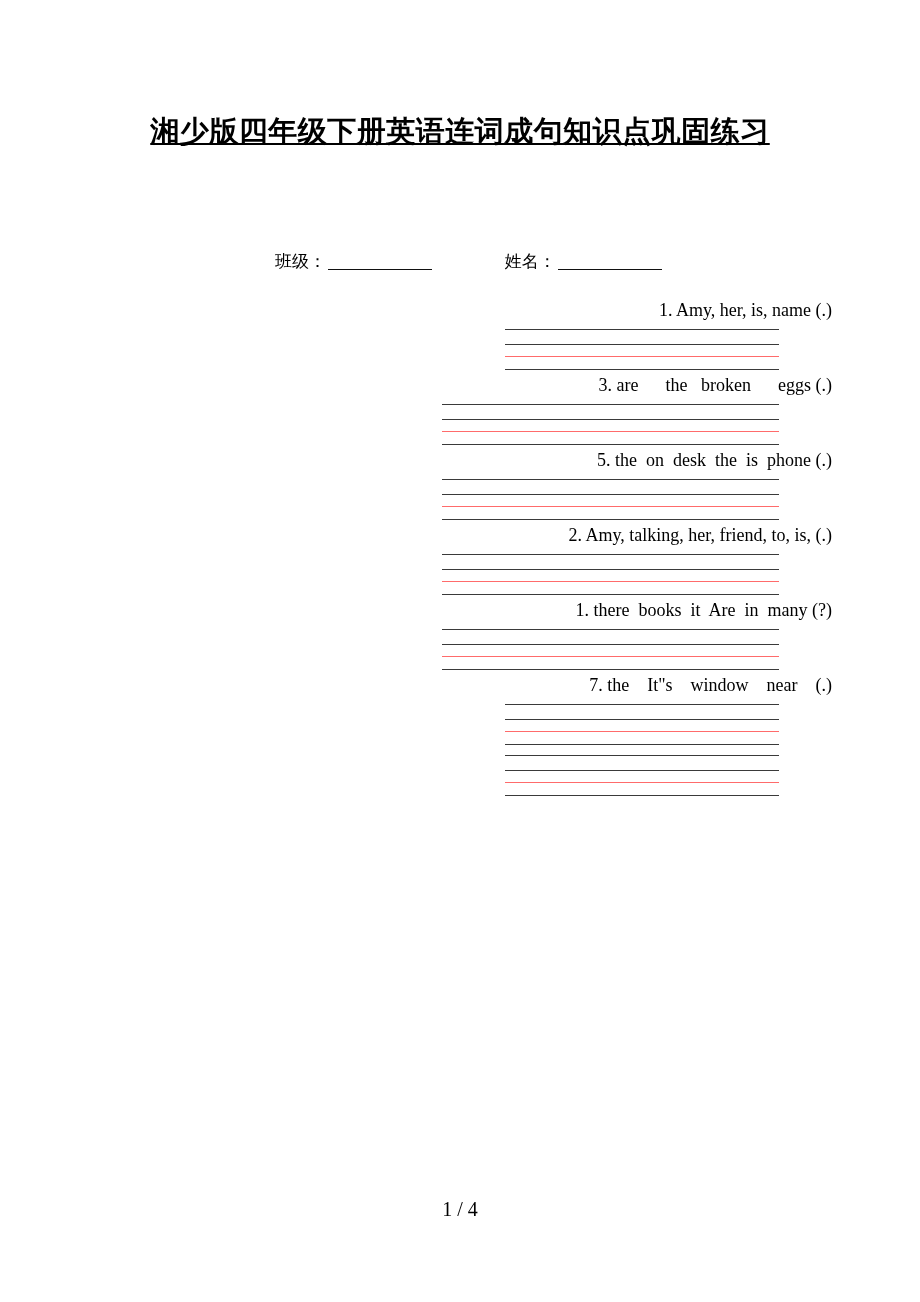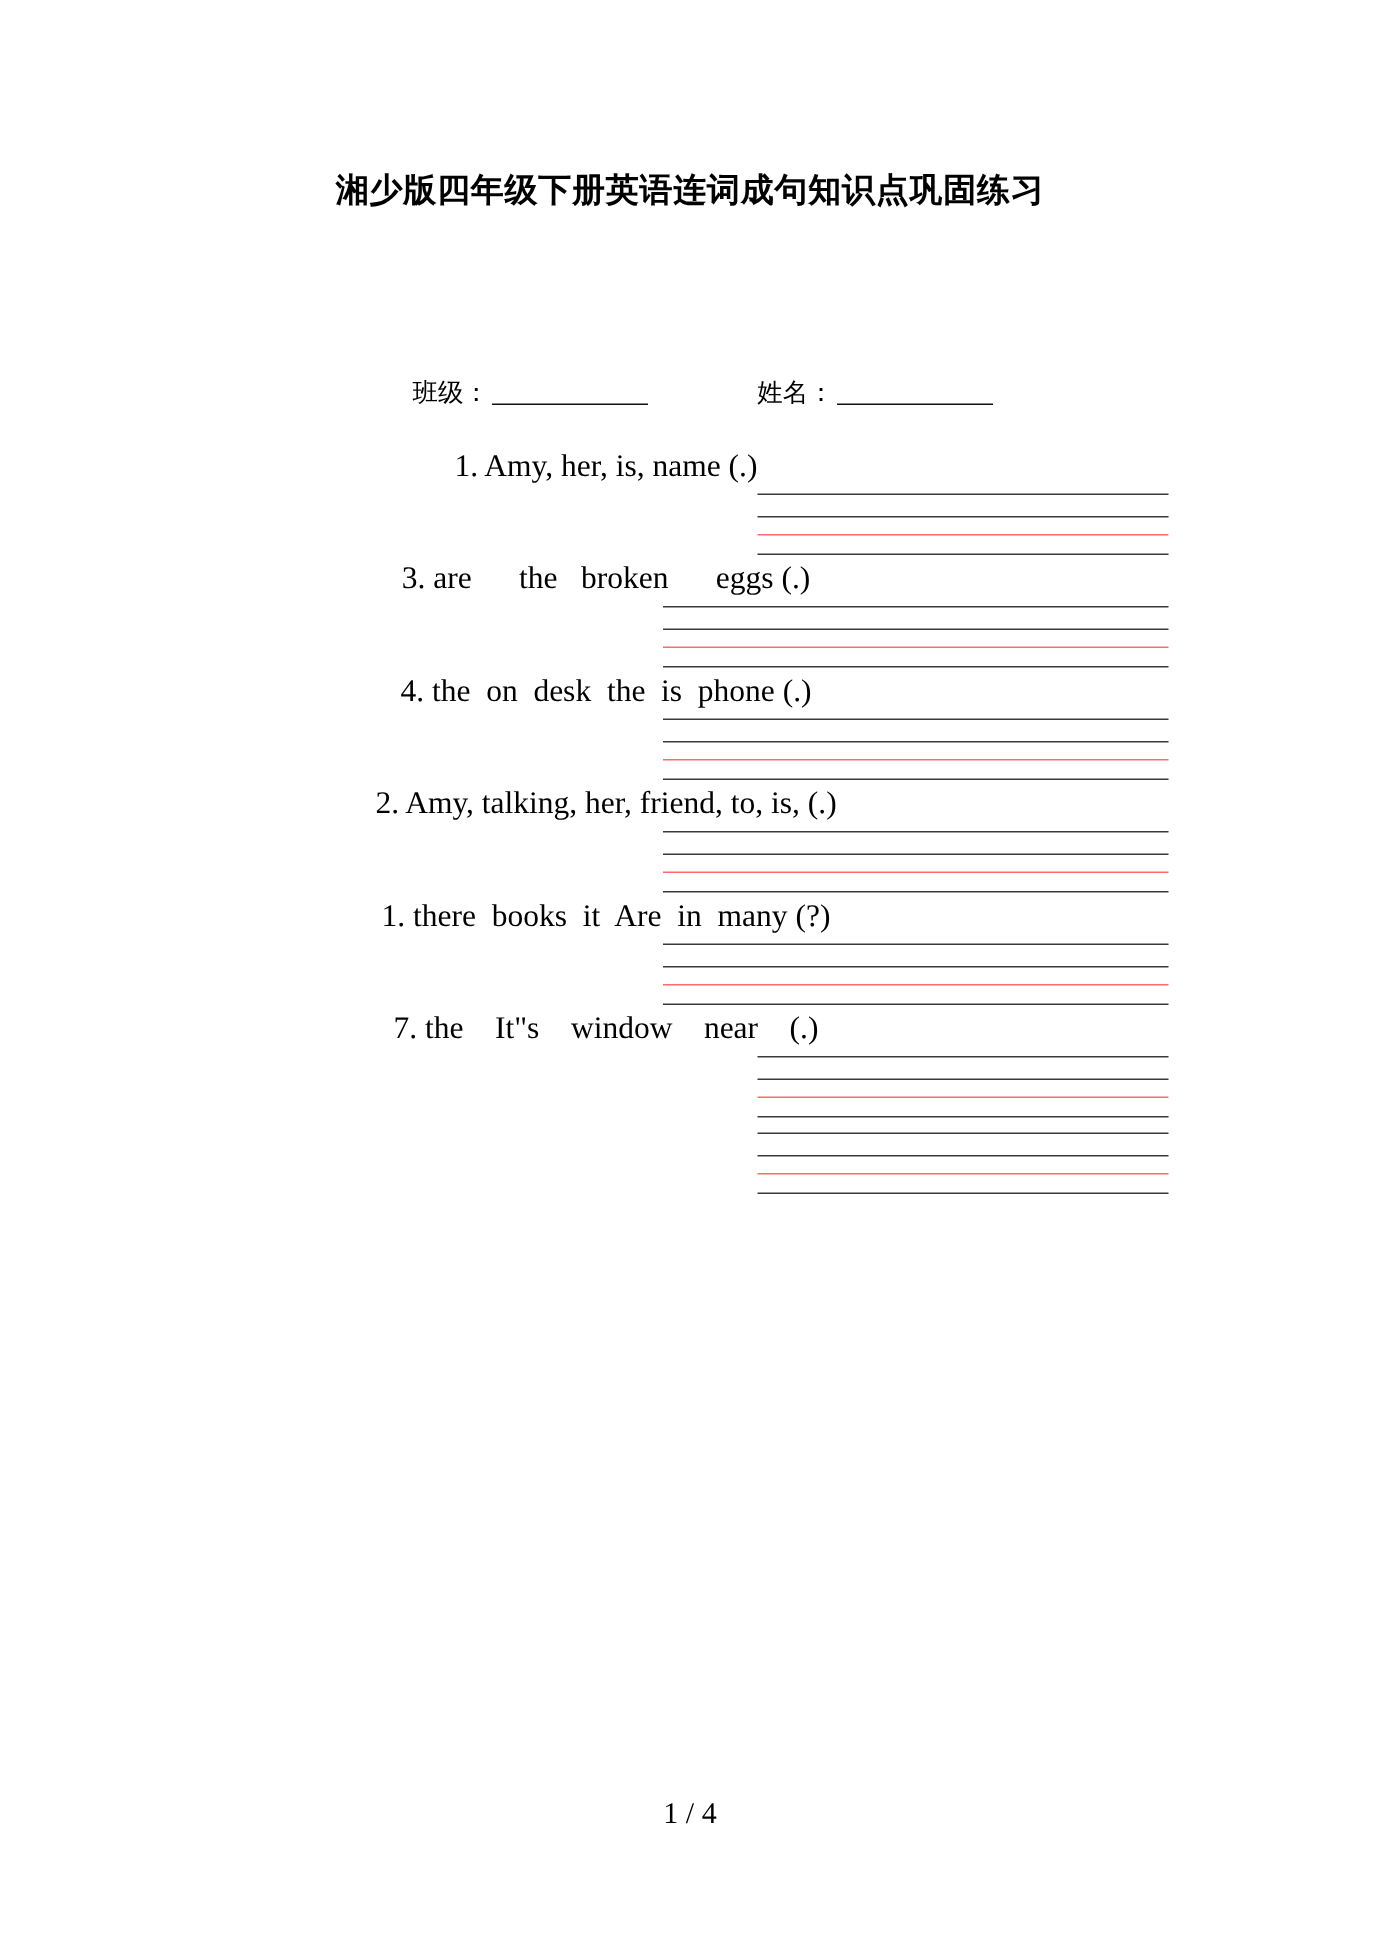--- a/index.html
+++ b/index.html
@@ -24,23 +24,24 @@
 
   
   .doc-title {
     position: absolute;
     left: 0;
     top: 112px;
     width: 920px;
     text-align: center;
     font-family: "DejaVu Serif", "Liberation Serif", serif;
     font-weight: bold;
-    font-size: 22px;
+    font-size: 29px;
     letter-spacing: 0.5px;
     white-space: nowrap;
+    text-decoration: underline;
   }
 
   
   .info-row {
     position: absolute;
     left: 275px;
     top: 214px;
     width: 480px;
     font-size: 17px;
     font-family: "DejaVu Serif", "Liberation Serif", serif;
@@ -71,23 +72,23 @@
     position: absolute;
     left: 0;
     top: 298px;
     width: 920px;
   }
   .question-block {
     position: relative;
     width: 920px;
   }
   .q-text {
-    text-align: center;
-    padding-right: 112px;
-    font-size: 21px;
+    text-align: right;
+    padding-right: 88px;
+    font-size: 18px;
     line-height: 24px;
     white-space: pre;
     font-family: "Liberation Serif", "DejaVu Serif", serif;
   }
 
   
   .guide {
     position: relative;
     margin-top: 7px;
     height: 44px;
@@ -154,21 +155,21 @@
         <div class="guide">
           <div class="guide-inner" style="left: 442px; right: 141px;">
             <div class="guide-line l1"></div>
             <div class="guide-line l2"></div>
             <div class="guide-line l3"></div>
             <div class="guide-line l4"></div>
           </div>
         </div>
       </div>
       <div class="question-block">
-        <div class="q-text">4. the  on  desk  the  is  phone (.)</div>
+        <div class="q-text">5. the  on  desk  the  is  phone (.)</div>
         <div class="guide">
           <div class="guide-inner" style="left: 442px; right: 141px;">
             <div class="guide-line l1"></div>
             <div class="guide-line l2"></div>
             <div class="guide-line l3"></div>
             <div class="guide-line l4"></div>
           </div>
         </div>
       </div>
       <div class="question-block">

